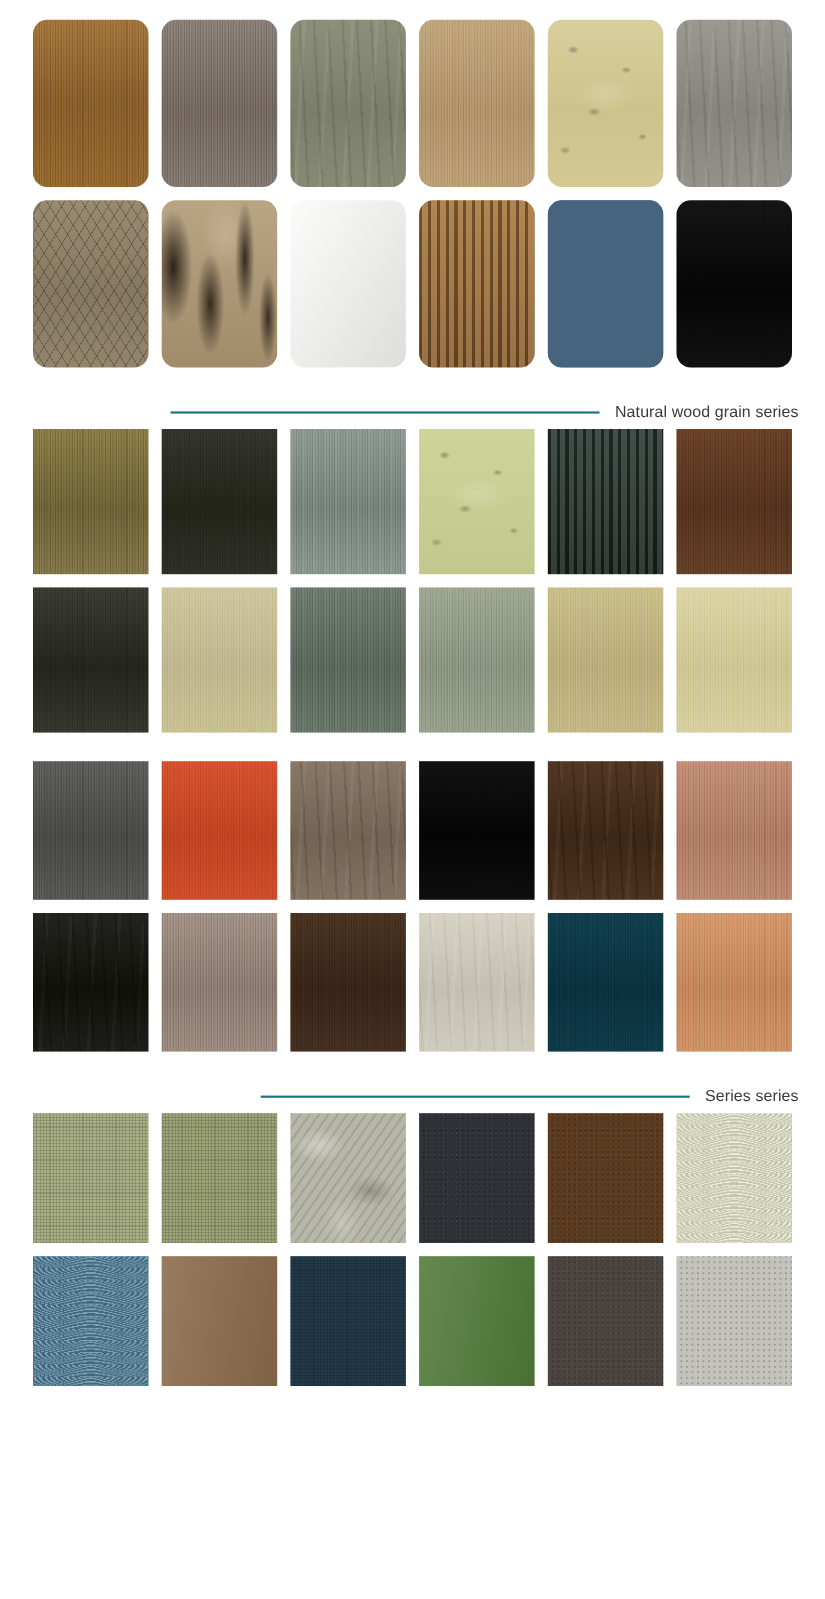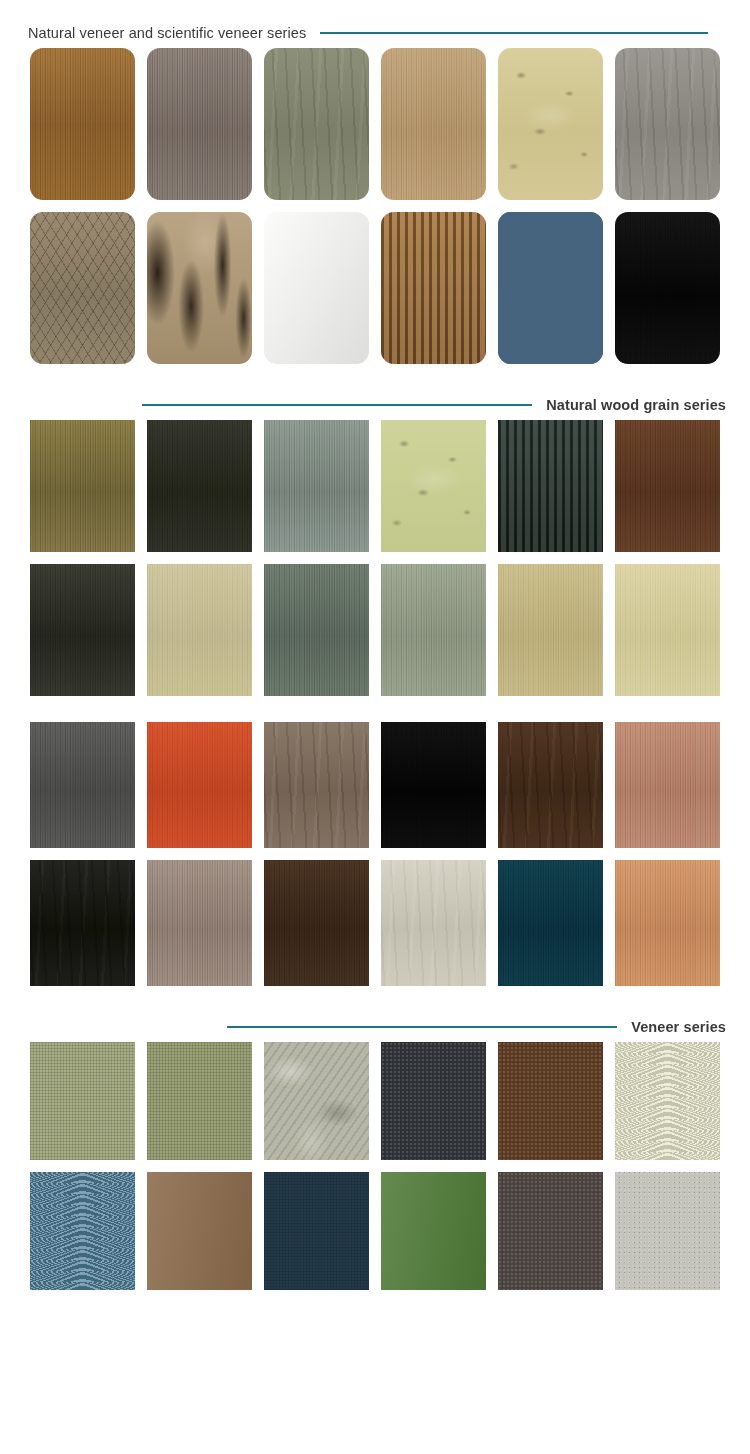--- a/index.html
+++ b/index.html
@@ -14,21 +14,21 @@
 
   
   .section-header {
     display: flex;
     align-items: center;
     gap: 14px;
     padding: 0 24px 0 28px;
     height: 30px;
   }
   .section-header.left  { justify-content: flex-start; }
-  .section-header.right { justify-content: flex-end; font-weight: bold; }
+  .section-header.right { justify-content: flex-end; }
   .sh-title {
     font-size: 14.5px;
     color: #3a3a3a;
     white-space: nowrap;
     letter-spacing: .1px;
   }
   .sh-rule {
     height: 2px;
     background: #1e7480;
     flex: 1 1 auto;
@@ -182,24 +182,20 @@
   .spacer-lg { height: 26px; }
   .spacer-md { height: 18px; }
 </style>
 </head>
 <body>
 
 <div class="page">
   <div class="spacer-md"></div>
   <div id="sections-root">
       <div class="section">
-        <div class="section-header left">
-          <div class="sh-title">Natural veneer and scientific veneer series</div>
-          <div class="sh-rule"></div>
-        </div>
         <div class="grid sec1">
           <div class="swatch grain" style="background: linear-gradient(rgb(163, 118, 60), rgb(138, 95, 44) 50%, rgb(150, 105, 47));"></div>
           <div class="swatch grain" style="background: linear-gradient(rgb(140, 129, 121), rgb(118, 106, 99) 55%, rgb(133, 122, 114));"></div>
           <div class="swatch grain2" style="background: linear-gradient(rgb(141, 144, 121), rgb(123, 126, 104) 55%, rgb(136, 139, 116));"></div>
           <div class="swatch grain" style="background: linear-gradient(rgb(194, 167, 126), rgb(178, 148, 106) 55%, rgb(189, 160, 119));"></div>
           <div class="swatch burl" style="background: linear-gradient(rgb(216, 207, 157), rgb(205, 194, 139) 55%, rgb(212, 201, 149));"></div>
           <div class="swatch grain2" style="background: linear-gradient(rgb(154, 152, 144), rgb(134, 132, 124) 55%, rgb(147, 145, 138));"></div>
         </div>
         <div class="grid sec1">
           <div class="swatch chevron" style="background: linear-gradient(rgb(154, 138, 112), rgb(135, 121, 97) 55%, rgb(147, 133, 108));"></div>
@@ -249,21 +245,21 @@
           <div class="swatch grain" style="background: linear-gradient(rgb(74, 52, 35), rgb(56, 36, 22) 55%, rgb(68, 48, 33));"></div>
           <div class="swatch grain2" style="background: linear-gradient(rgb(214, 210, 196), rgb(196, 192, 177) 55%, rgb(207, 203, 189));"></div>
           <div class="swatch grain" style="background: linear-gradient(rgb(17, 65, 79), rgb(10, 49, 64) 55%, rgb(15, 60, 74));"></div>
           <div class="swatch grain" style="background: linear-gradient(rgb(212, 154, 110), rgb(195, 136, 92) 55%, rgb(207, 148, 104));"></div>
         </div>
         <div class="spacer-lg"></div>
       </div>
       <div class="section">
         <div class="section-header right">
           <div class="sh-rule"></div>
-          <div class="sh-title">Veneer series</div>
+          <div class="sh-title">Series series</div>
         </div>
         <div class="grid sec4">
           <div class="swatch woven" style="background: rgb(167, 173, 132);"></div>
           <div class="swatch woven" style="background: rgb(154, 162, 118);"></div>
           <div class="swatch mottle" style="background: rgb(182, 183, 167);"></div>
           <div class="swatch speckle" style="background: rgb(46, 50, 55);"></div>
           <div class="swatch speckle" style="background: rgb(90, 58, 32);"></div>
           <div class="swatch ripple" style="background: rgb(228, 228, 201);"></div>
         </div>
         <div class="grid sec4">

